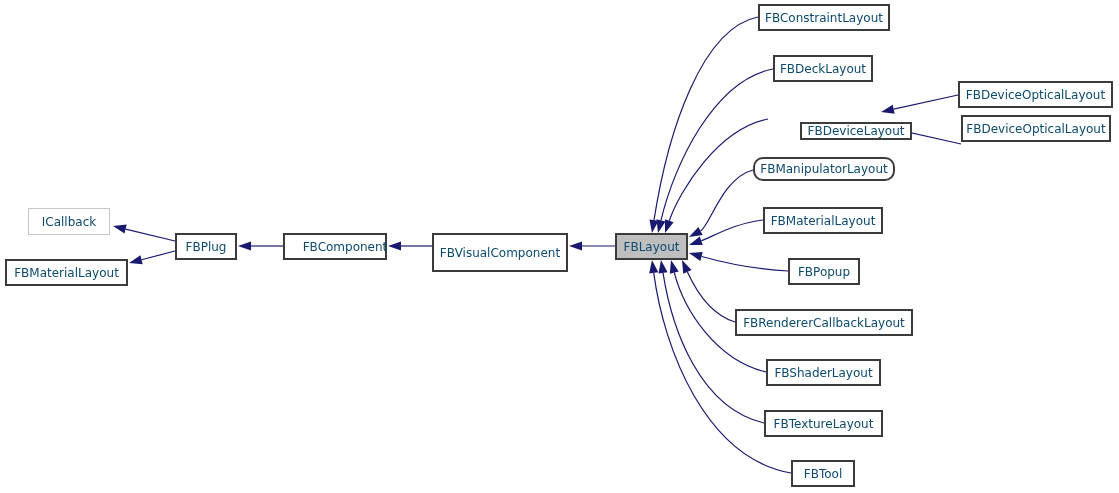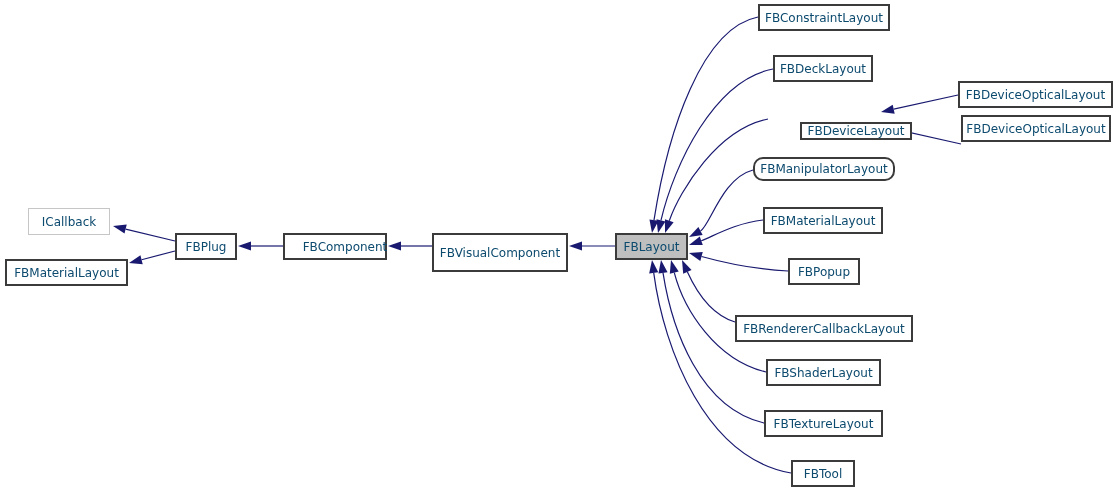--- a/index.html
+++ b/index.html
@@ -73,18 +73,18 @@
       <div class="node" style="left: 432px; top: 233px; width: 136px; height: 39px;">FBVisualComponent</div>
       <div class="node highlighted" style="left: 615px; top: 233px; width: 73px; height: 27px;">FBLayout</div>
       <div class="node" style="left: 758px; top: 4px; width: 132px; height: 27px;">FBConstraintLayout</div>
       <div class="node" style="left: 773px; top: 55px; width: 100px; height: 27px;">FBDeckLayout</div>
       <div class="node" style="left: 800px; top: 106px; width: 112px; height: 18px; margin-top: 16px;">FBDeviceLayout</div>
       <div class="node" style="left: 958px; top: 81px; width: 155px; height: 27px;">FBDeviceOpticalLayout</div>
       <div class="node" style="left: 961px; top: 115px; width: 150px; height: 27px;">FBDeviceOpticalLayout</div>
       <div class="node" style="left: 753px; top: 157px; width: 142px; height: 24px; border-radius: 10px;">FBManipulatorLayout</div>
       <div class="node" style="left: 763px; top: 207px; width: 120px; height: 27px;">FBMaterialLayout</div>
       <div class="node" style="left: 788px; top: 258px; width: 72px; height: 27px;">FBPopup</div>
-      <div class="node" style="left: 735px; top: 309px; width: 178px; height: 27px; margin-top: 6px;">FBRendererCallbackLayout</div>
+      <div class="node" style="left: 735px; top: 309px; width: 178px; height: 27px;">FBRendererCallbackLayout</div>
       <div class="node" style="left: 766px; top: 359px; width: 115px; height: 27px;">FBShaderLayout</div>
       <div class="node" style="left: 764px; top: 410px; width: 119px; height: 27px;">FBTextureLayout</div>
       <div class="node" style="left: 791px; top: 460px; width: 64px; height: 27px;">FBTool</div>
     </div>
 </div>
 
 </body></html>

